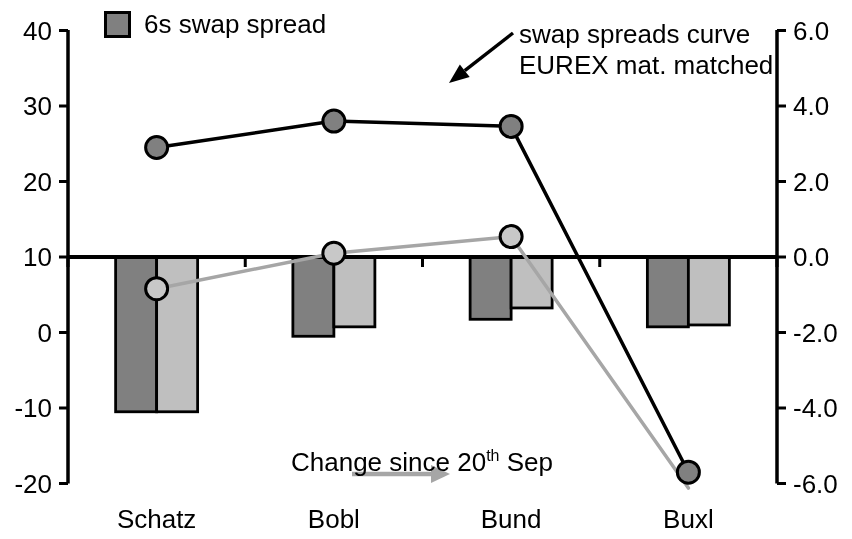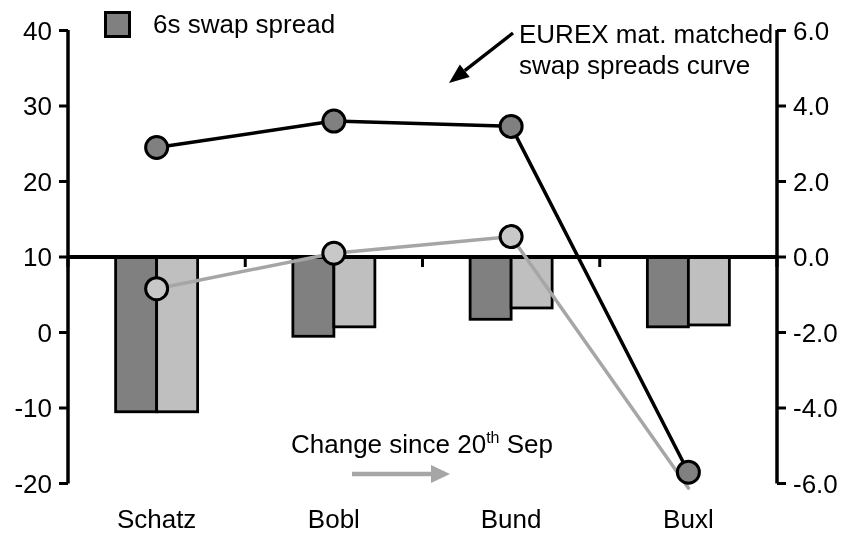--- a/index.html
+++ b/index.html
@@ -1,25 +1,25 @@
 <!DOCTYPE html>
 <html><head>
 <meta charset="utf-8">
 <style>
   html,body{margin:0;padding:0;background:#fff;}
   #stage{position:relative;width:852px;height:539px;background:#ffffff;overflow:hidden;
          font-family:"Liberation Sans",sans-serif;color:#000;}
   #chart{position:absolute;left:0;top:0;}
   svg text{font-family:"Liberation Sans",sans-serif;font-size:26px;fill:#000000;}
   .legend{position:absolute;left:104px;top:11px;}
-  .legend-row{display:flex;gap:22px;height:26px;margin-bottom:13px;}
+  .legend-row{display:flex;gap:13px;height:26px;margin-bottom:13px;}
   .swatch{width:21px;height:21px;border:3px solid #000;flex:0 0 auto;}
   .legend-label{font-size:26px;line-height:1;white-space:nowrap;}
   .eurex-note{position:absolute;left:519px;top:19px;font-size:26px;line-height:31px;white-space:nowrap;}
-  .change-note{position:absolute;left:291px;top:429px;font-size:26px;line-height:1.1;white-space:nowrap;}
+  .change-note{position:absolute;left:291px;top:447px;font-size:26px;line-height:1.1;white-space:nowrap;}
   .change-note sup{font-size:16px;}
   .ws{white-space:pre;}
 </style>
 </head>
 <body>
 
 <div id="stage">
   <svg id="chart" width="852" height="539" viewBox="0 0 852 539">
       <rect x="115.625" y="257" width="41" height="154.77499999999998" fill="#808080" stroke="#000" stroke-width="2.8"></rect>
       <rect x="292.875" y="257" width="41" height="79.27499999999998" fill="#808080" stroke="#000" stroke-width="2.8"></rect>
@@ -85,18 +85,18 @@
     </svg>
 
   <div class="legend">
     <div class="legend-row">
       <span class="swatch" style="background: rgb(128, 128, 128); border-color: rgb(0, 0, 0);"></span>
       <span class="legend-label">6s swap spread</span>
     </div>
   </div>
 
   <div class="eurex-note">
+    <div>swap spreads curve</div>
     <div>EUREX mat. matched</div>
-    <div>swap spreads curve</div>
   </div>
 
   <div class="change-note"><span class="ws">Change since 20</span><sup>th</sup><span class="ws"> Sep</span></div>
 </div>
 
 </body></html>

